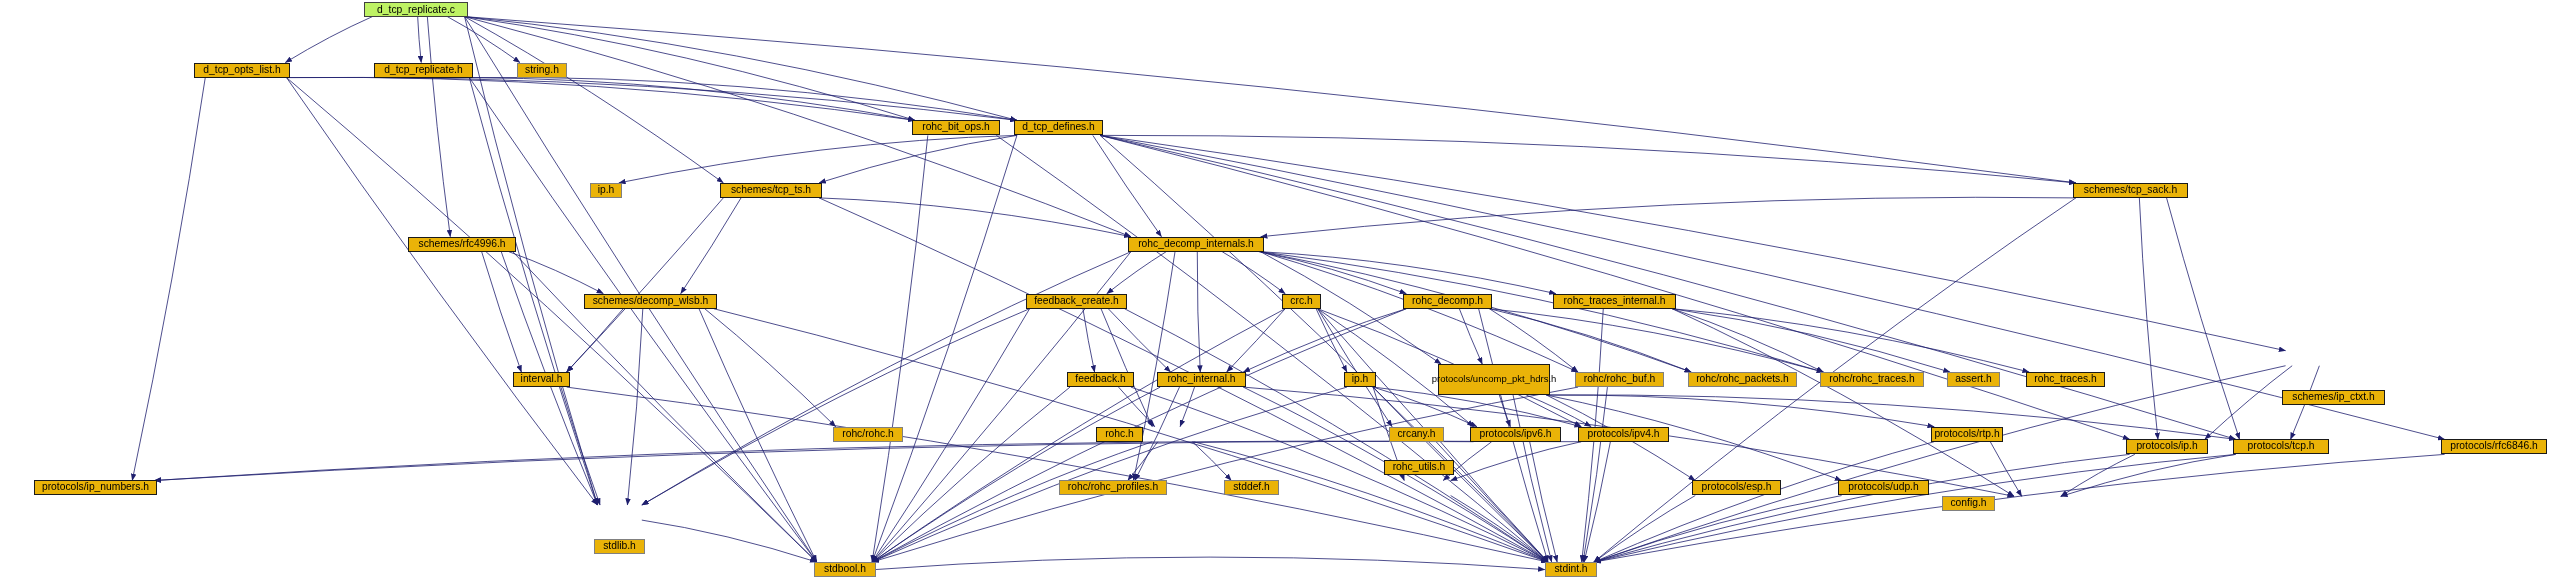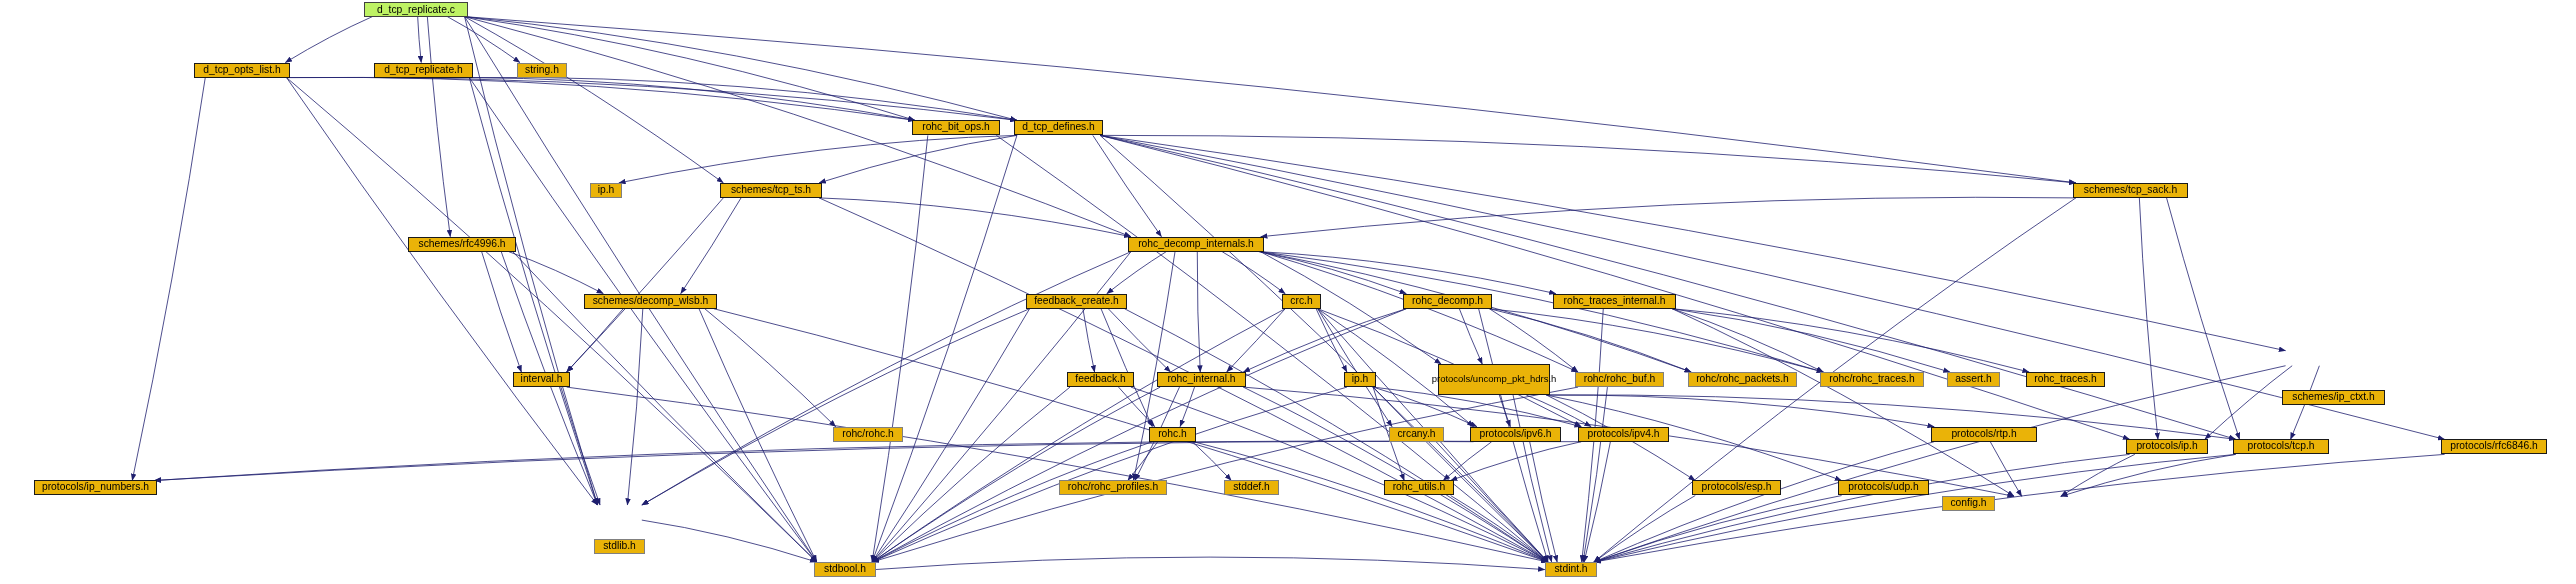--- a/index.html
+++ b/index.html
@@ -238,54 +238,54 @@
     </div>
     <div class="node weak" style="left: 1947px; top: 372px; width: 53px; height: 15px;">
       <span>assert.h</span>
     </div>
     <div class="node strong" style="left: 2026px; top: 372px; width: 79px; height: 15px;">
       <span>rohc_traces.h</span>
     </div>
     <div class="node weak" style="left: 833px; top: 427px; width: 70px; height: 15px;">
       <span>rohc/rohc.h</span>
     </div>
-    <div class="node strong" style="left: 1149px; top: 427px; width: 47px; height: 15px;">
+    <div class="node strong" style="left: 1096px; top: 427px; width: 47px; height: 15px;">
       <span>rohc.h</span>
     </div>
     <div class="node weak" style="left: 1389px; top: 427px; width: 55px; height: 15px;">
       <span>crcany.h</span>
     </div>
     <div class="node strong" style="left: 1470px; top: 427px; width: 91px; height: 15px;">
       <span>protocols/ipv6.h</span>
     </div>
     <div class="node strong" style="left: 1578px; top: 427px; width: 91px; height: 15px;">
       <span>protocols/ipv4.h</span>
     </div>
-    <div class="node strong" style="left: 1931px; top: 427px; width: 106px; height: 15px;">
+    <div class="node strong" style="left: 1931px; top: 427px; width: 72px; height: 15px;">
       <span>protocols/rtp.h</span>
     </div>
     <div class="node strong" style="left: 2126px; top: 439px; width: 82px; height: 15px;">
       <span>protocols/ip.h</span>
     </div>
     <div class="node strong" style="left: 2233px; top: 439px; width: 96px; height: 15px;">
       <span>protocols/tcp.h</span>
     </div>
     <div class="node strong" style="left: 2441px; top: 439px; width: 106px; height: 15px;">
       <span>protocols/rfc6846.h</span>
     </div>
     <div class="node strong" style="left: 34px; top: 480px; width: 123px; height: 15px;">
       <span>protocols/ip_numbers.h</span>
     </div>
     <div class="node weak" style="left: 1059px; top: 480px; width: 108px; height: 15px;">
       <span>rohc/rohc_profiles.h</span>
     </div>
     <div class="node weak" style="left: 1224px; top: 480px; width: 55px; height: 15px;">
       <span>stddef.h</span>
     </div>
-    <div class="node strong" style="left: 1384px; top: 480px; width: 70px; height: 15px;">
+    <div class="node strong" style="left: 1384px; top: 460px; width: 70px; height: 15px;">
       <span>rohc_utils.h</span>
     </div>
     <div class="node strong" style="left: 1692px; top: 480px; width: 89px; height: 15px;">
       <span>protocols/esp.h</span>
     </div>
     <div class="node strong" style="left: 1838px; top: 480px; width: 91px; height: 15px;">
       <span>protocols/udp.h</span>
     </div>
     <div class="node weak" style="left: 1942px; top: 496px; width: 53px; height: 15px;">
       <span>config.h</span>

